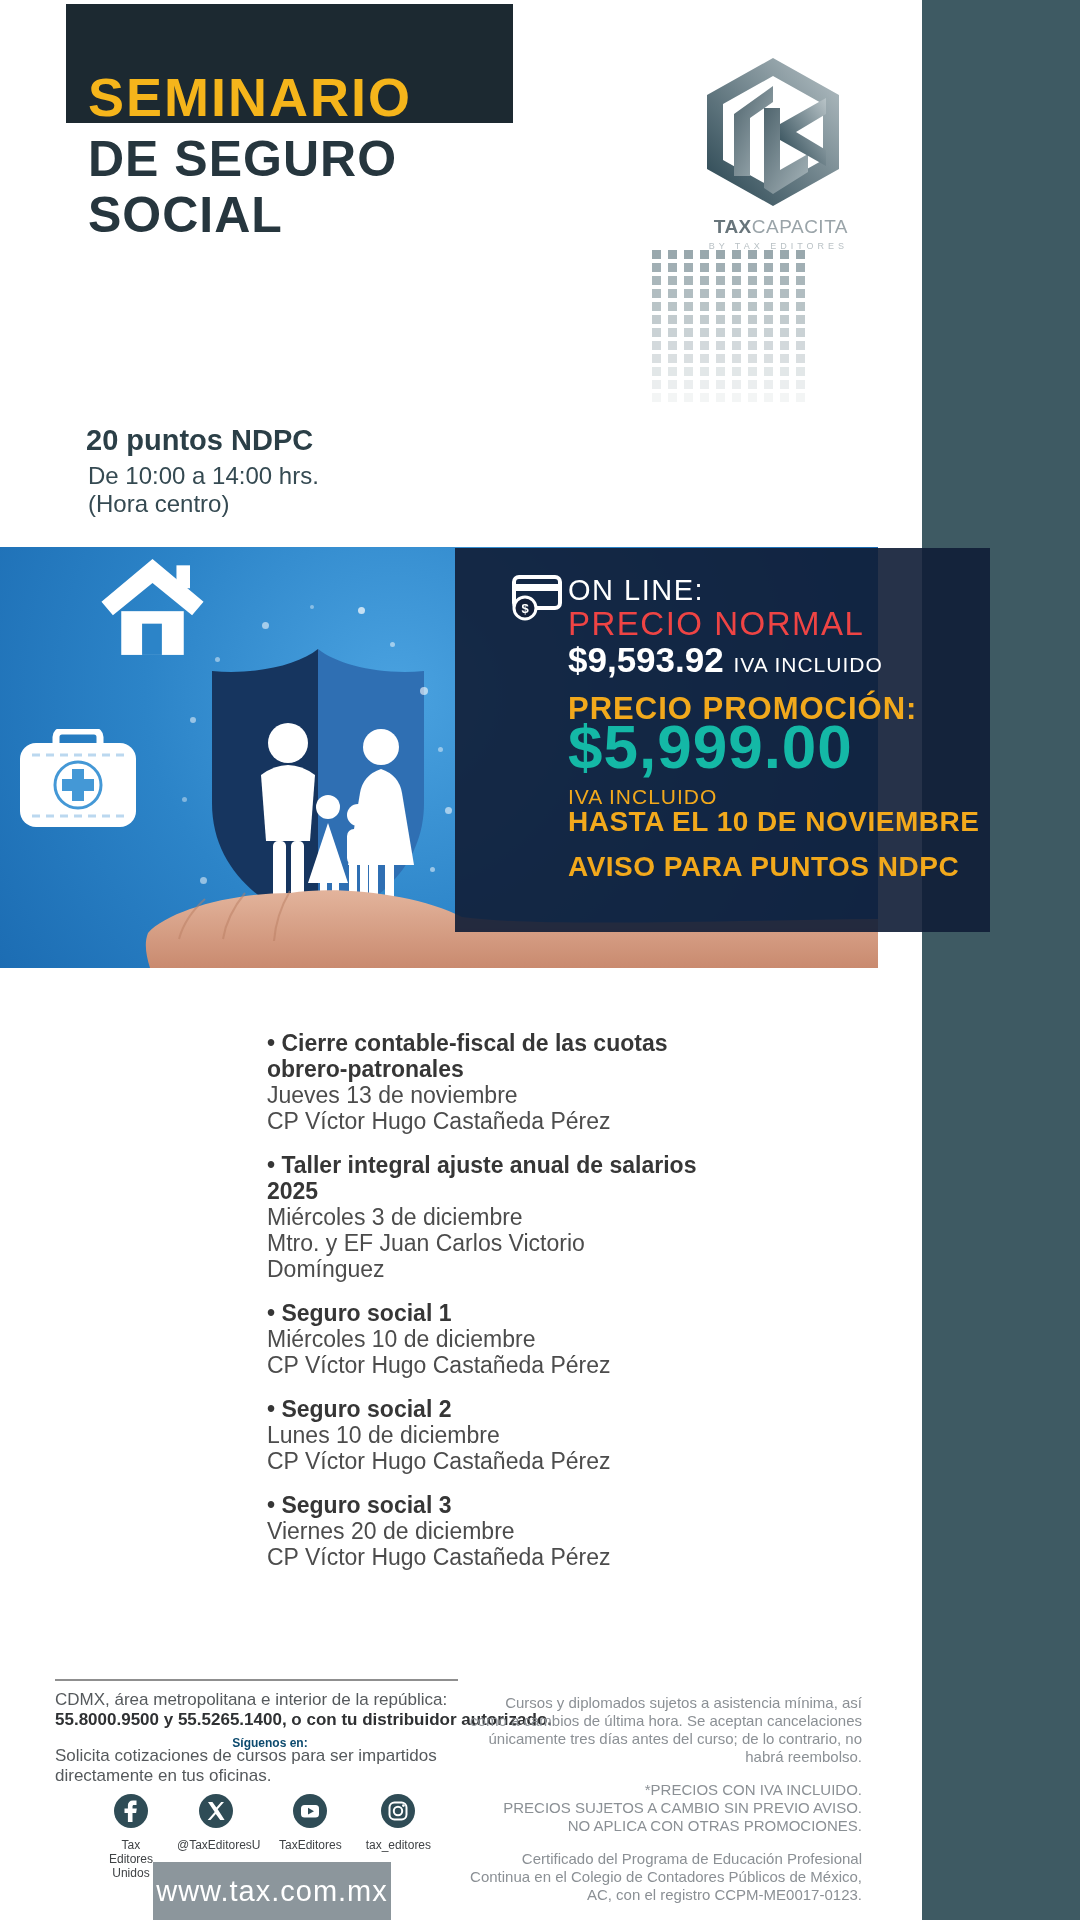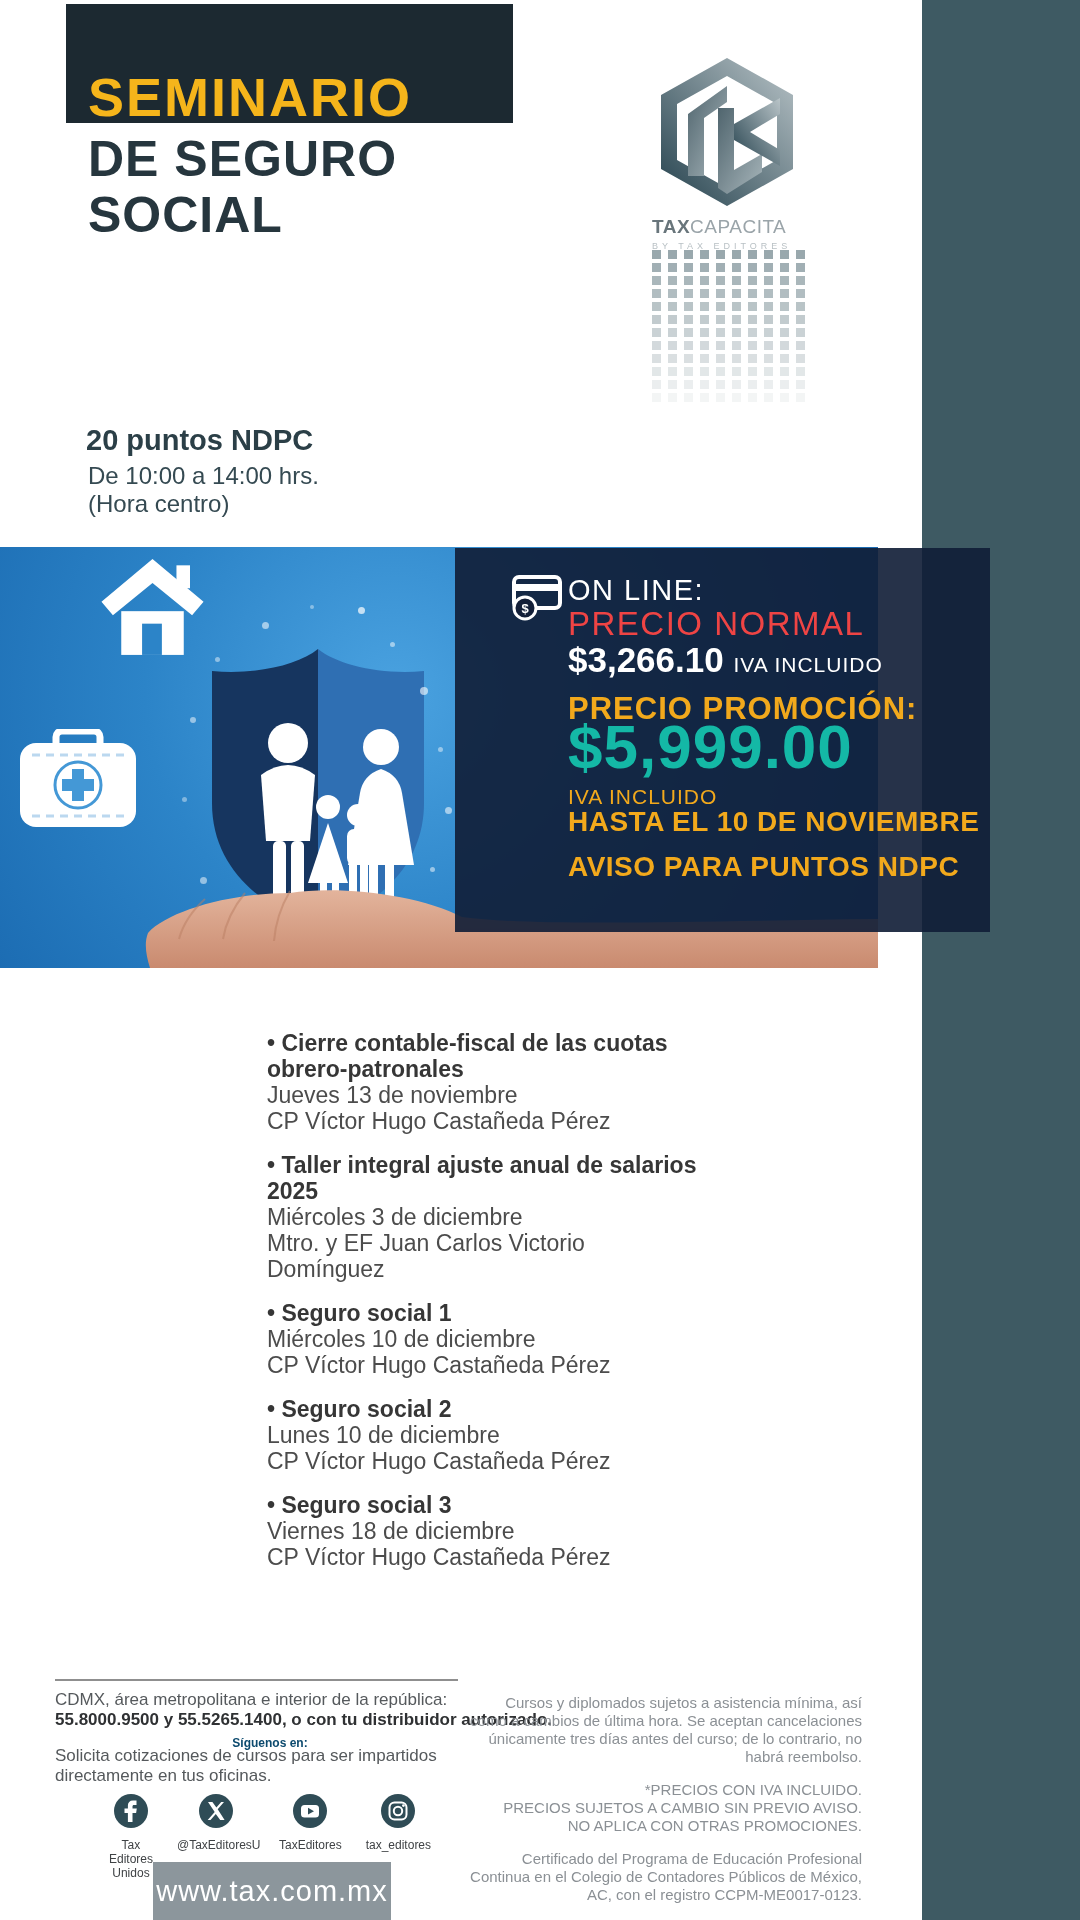--- a/index.html
+++ b/index.html
@@ -11,21 +11,21 @@
   .band{position:absolute;left:922px;top:0;width:158px;height:1920px;background:#3E5A63;}
 
   
   .hdr-block{position:absolute;left:66px;top:4px;width:447px;height:119px;background:#1C2931;}
   .hdr-yellow{position:absolute;left:88px;top:66px;font-size:54px;font-weight:bold;
               color:#F5B51B;letter-spacing:2px;white-space:nowrap;}
   .hdr-dark{position:absolute;left:88px;top:131px;font-size:50px;font-weight:bold;
             color:#26363E;line-height:56px;letter-spacing:1px;}
 
   
-  .logo{position:absolute;left:652px;top:56px;width:158px;text-align:left;}
+  .logo{position:absolute;left:690px;top:56px;width:158px;text-align:right;}
   .brand{margin-top:4px;font-size:19px;letter-spacing:.5px;color:#9AA4A9;white-space:nowrap;}
   .brand b{color:#68757B;font-weight:bold;}
   .tagline{font-size:9px;letter-spacing:4px;color:#B9C1C5;margin-top:3px;white-space:nowrap;}
   .dots{position:absolute;left:652px;top:250px;display:grid;
         grid-template-columns:repeat(10,9px);gap:4px 7px;}
   .dots i{width:9px;height:9px;background:#87999F;display:block;}
 
   
   .points{position:absolute;left:86px;top:424px;font-size:29px;font-weight:bold;color:#2B3F47;}
   .sched{position:absolute;left:88px;top:462px;font-size:24px;color:#354A52;line-height:28px;}
@@ -316,21 +316,21 @@
 
   <div class="overlay">
     <svg class="ov card-icon" width="52" height="48" viewBox="0 0 52 48">
       <rect x="3" y="3" width="46" height="31" rx="5" fill="none" stroke="#fff" stroke-width="4"></rect>
       <rect x="3" y="10" width="46" height="7" fill="#fff"></rect>
       <circle cx="14" cy="34" r="11" fill="#131F38" stroke="#fff" stroke-width="3"></circle>
       <text x="14" y="39" text-anchor="middle" font-size="13" font-weight="bold" fill="#fff" font-family="Liberation Sans, sans-serif">$</text>
     </svg>
     <div class="ov online">ON LINE:</div>
     <div class="ov normal">PRECIO NORMAL</div>
-    <div class="ov nprice"><span>$3,266.10</span> <span class="iva">IVA INCLUIDO</span></div>
+    <div class="ov nprice"><span>$9,593.92</span> <span class="iva">IVA INCLUIDO</span></div>
     <div class="ov promo-label">PRECIO PROMOCIÓN:</div>
     <div class="ov promo-price">$5,999.00</div>
     <div class="ov promo-iva">IVA INCLUIDO</div>
     <div class="ov deadline">HASTA EL 10 DE NOVIEMBRE</div>
     <div class="ov ndpc">AVISO PARA PUNTOS NDPC</div>
   </div>
 
   <div class="modules">
     <div class="module">
       <div class="m-title">• Cierre contable-fiscal de las cuotas
@@ -349,21 +349,21 @@
       <div>Miércoles 10 de diciembre</div>
       <div>CP Víctor Hugo Castañeda Pérez</div>
     </div>
     <div class="module">
       <div class="m-title">• Seguro social 2</div>
       <div>Lunes 10 de diciembre</div>
       <div>CP Víctor Hugo Castañeda Pérez</div>
     </div>
     <div class="module">
       <div class="m-title">• Seguro social 3</div>
-      <div>Viernes 18 de diciembre</div>
+      <div>Viernes 20 de diciembre</div>
       <div>CP Víctor Hugo Castañeda Pérez</div>
     </div>
   </div>
 
   <div class="divider"></div>
 
   <div class="f-left">
     <div>CDMX, área metropolitana e interior de la república:</div>
     <div class="b">55.8000.9500 y 55.5265.1400, o con tu distribuidor autorizado.</div>
     <div class="sp"></div>

